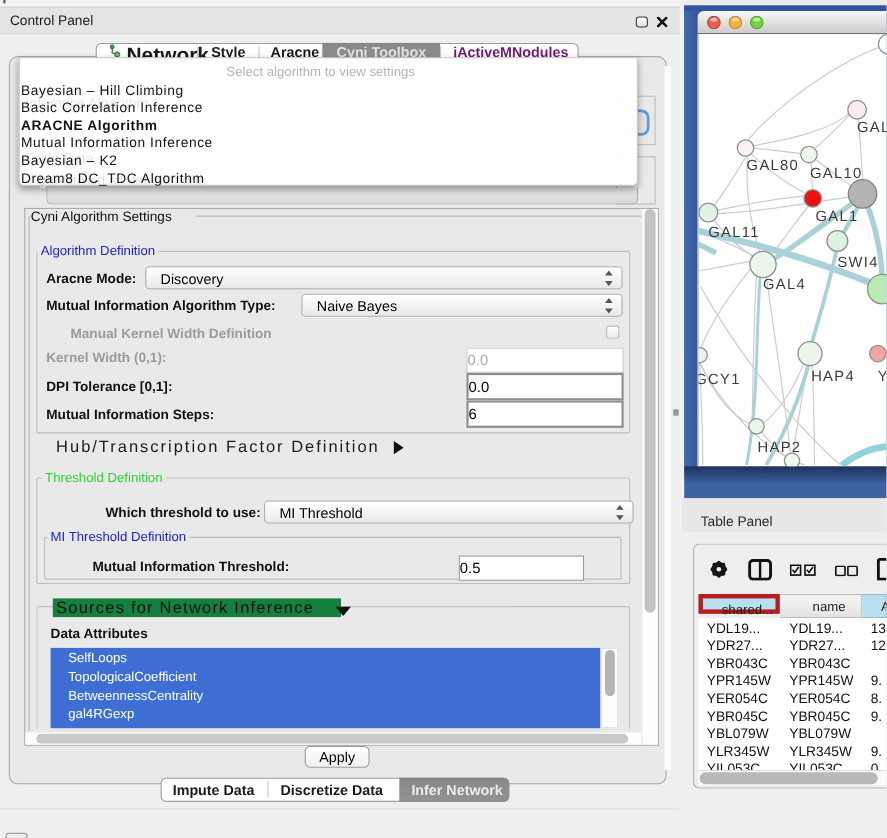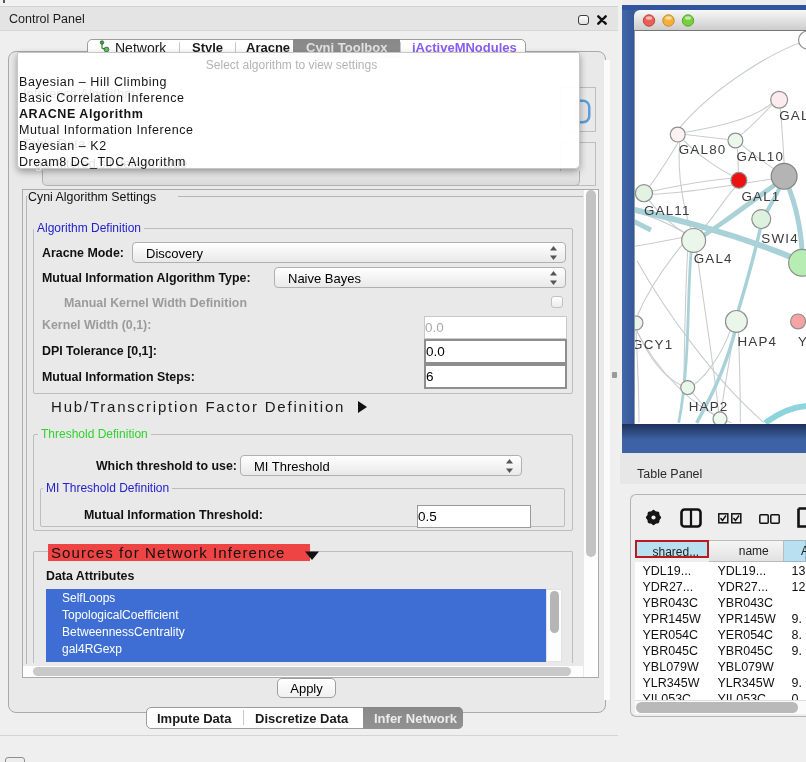--- a/index.html
+++ b/index.html
@@ -43,25 +43,25 @@
 <div id="toptabs" class="abs" style="left:87px;top:39px;width:439px;height:19px;background:#fff;border:1px solid #9d9d9d;border-radius:5px;"></div>
 <div class="abs" style="left:179px;top:42px;width:1px;height:13px;background:#c9c9c9;"></div>
 <div class="abs" style="left:235px;top:42px;width:1px;height:13px;background:#c9c9c9;"></div>
 <div class="abs" style="left:292.5px;top:39px;width:107.5px;height:19px;background:linear-gradient(#888,#909090);"></div>
 <div class="abs" style="left:400px;top:42px;width:1px;height:13px;background:#c9c9c9;"></div>
 <svg class="abs" style="left:99px;top:40px;" width="12" height="12" viewBox="0 0 12 12">
       <path d="M3 2.5 L3 8 L6.5 9.5" stroke="#2f7d32" stroke-width="1.2" fill="none"></path>
       <circle cx="3" cy="2.5" r="1.8" fill="#43a047" stroke="#1b5e20" stroke-width="0.7"></circle>
       <circle cx="7.5" cy="9.5" r="2.4" fill="#66bb6a" stroke="#1b5e20" stroke-width="0.7"></circle>
     </svg>
-<div class="abs" style="left:115px;top:40px;font-size:14px;font-weight:normal;color:#1a1a1a;">Network</div>
+<div class="abs" style="left:115px;top:40px;font-size:19px;font-weight:bold;color:#1a1a1a;">Network</div>
 <div class="abs" style="left:192px;top:40px;font-size:13px;font-weight:bold;color:#1a1a1a;">Style</div>
 <div class="abs" style="left:246px;top:40px;font-size:13px;font-weight:bold;color:#1a1a1a;">Aracne</div>
 <div class="abs" style="left:306px;top:40px;font-size:13px;font-weight:bold;color:#e2e2e2;">Cyni Toolbox</div>
-<div class="abs" style="left:412px;top:40px;font-size:13px;font-weight:bold;color:#8b5cf6;">jActiveMNodules</div>
+<div class="abs" style="left:412px;top:40px;font-size:13px;font-weight:bold;color:#701a75;">jActiveMNodules</div>
 
 <div class="abs" style="left:21.5px;top:188.5px;width:577.5px;height:489px;border:1px solid #ababab;"></div>
 
 <div class="abs" style="left:26px;top:196px;width:1px;height:468px;background:#b5b5b5;"></div>
 <div class="abs" style="left:178px;top:196px;width:405px;height:1px;background:#b5b5b5;"></div>
 <div class="abs" style="left:28px;top:190px;font-size:12.4px;color:#111;white-space:nowrap;">Cyni Algorithm Settings</div>
 
 <div class="abs" style="left:32.5px;top:228px;width:540px;height:166px;border:1px solid #bdbdbd;border-radius:2px;"></div>
 <div class="gtitle" style="left:34px;top:221px;color:#2222cc;">Algorithm Definition</div>
 
@@ -97,36 +97,36 @@
 
 <div class="abs" style="left:51px;top:398px;font-size:15px;letter-spacing:1.8px;color:#1a1a1a;white-space:nowrap;">Hub/Transcription Factor Definition</div>
 <svg class="abs" style="left:356px;top:400px;" width="12" height="14" viewBox="0 0 12 14">
       <path d="M2 1 L11 7 L2 13 Z" fill="#111"></path>
     </svg>
 
 <div class="abs" style="left:32.5px;top:434px;width:540px;height:97px;border:1px solid #bdbdbd;border-radius:2px;"></div>
 <div class="gtitle" style="left:38px;top:427px;color:#2ed32e;">Threshold Definition</div>
 
 <div class="abs lbl b" style="right:569px;top:459px;">Which threshold to use:</div>
-<div class="combo" style="left:240px;top:455px;width:282px;height:21px;text-decoration:underline;">
+<div class="combo" style="left:240px;top:455px;width:336px;height:21px;text-decoration:underline;">
       <span class="ct">MI Threshold</span>
       <svg class="arr" viewBox="0 0 9 16">
         <path d="M4.5 1 L8 5.5 L1 5.5 Z" fill="#555"></path>
         <path d="M4.5 15 L1 10.5 L8 10.5 Z" fill="#555"></path>
       </svg>
     </div>
 
 <div class="abs" style="left:39.5px;top:488px;width:525.5px;height:39px;border:1px solid #bdbdbd;border-radius:2px;"></div>
 <div class="gtitle" style="left:43px;top:481px;color:#2222cc;">MI Threshold Definition</div>
 
 <div class="abs lbl b" style="left:48px;top:508px;padding-left:36px;">Mutual Information Threshold:</div>
 <div class="field" style="left:417px;top:505px;width:114px;height:23px;border:1px solid #9a9a9a;">0.5</div>
 
 <div class="abs" style="left:32.5px;top:551px;width:540px;height:112px;border:1px solid #bdbdbd;border-bottom:none;border-radius:2px 2px 0 0;"></div>
-<div class="abs" style="left:48px;top:544px;background:#ef4444;padding:0 3px;font-size:15px;letter-spacing:1.1px;color:#111;white-space:nowrap;">Sources for Network Inference &nbsp;&nbsp;&nbsp;</div>
+<div class="abs" style="left:48px;top:544px;background:#15803d;padding:0 3px;font-size:15px;letter-spacing:1.1px;color:#111;white-space:nowrap;">Sources for Network Inference &nbsp;&nbsp;&nbsp;</div>
 <svg class="abs" style="left:304px;top:550px;" width="16" height="11" viewBox="0 0 16 11">
       <path d="M1 1.5 L15 1.5 L8 10 Z" fill="#111"></path>
     </svg>
 <div class="abs lbl b" style="left:46px;top:569px;">Data Attributes</div>
 
 <div class="abs" style="left:46px;top:589px;width:500px;height:73px;background:#3e6ed3;"></div>
 <div class="abs" style="left:62px;top:590px;font-size:12px;color:#fff;line-height:17px;">SelfLoops<br>TopologicalCoefficient<br>BetweennessCentrality<br>gal4RGexp</div>
 
 <div class="abs" style="left:546px;top:589px;width:16px;height:73px;background:#fdfdfd;border:1px solid #e2e2e2;"></div>
 <div class="abs" style="left:549.5px;top:591px;width:9px;height:42px;background:#b5b5b5;border-radius:4.5px;"></div>
@@ -283,21 +283,21 @@
       <path d="M15.5 5 L17.5 7.5 L21 2.5" stroke="#111" stroke-width="1.4" fill="none"></path>
 </svg>
 <svg class="abs" style="left:759px;top:514px;" width="21" height="10" viewBox="0 0 21 10">
   <rect x="0.8" y="0.8" width="8.4" height="8.4" rx="1" fill="none" stroke="#111" stroke-width="1.5"></rect>
   <rect x="11.8" y="0.8" width="8.4" height="8.4" rx="1" fill="none" stroke="#111" stroke-width="1.5"></rect>
 </svg>
 <svg class="abs" style="left:797px;top:507px;" width="9" height="21" viewBox="0 0 9 21">
       <path d="M1.5 1.5 H9 M1.5 1.5 V19.5 H9" fill="none" stroke="#111" stroke-width="2.6"></path>
     </svg>
 
-<div class="abs" style="left:634.5px;top:540px;width:74px;height:18px;background:#b8e0f1;border:2px solid #b91c1c;text-align:left;font-size:12px;color:#222;padding-top:3px;padding-left:16px;">shared...</div>
+<div class="abs" style="left:634.5px;top:540px;width:74px;height:18px;background:#b8e0f1;border:4px solid #b91c1c;text-align:center;font-size:12px;color:#222;padding-top:3px;padding-left:16px;">shared...</div>
 <div class="abs" style="left:708.5px;top:540px;width:75.5px;height:22px;background:linear-gradient(#f5f5f5,#e2e2e2);border:1px solid #bbb;border-left:none;text-align:center;font-size:12px;color:#222;padding-top:3px;padding-left:16px;">name</div>
 <div class="abs" style="left:784px;top:540px;width:22px;height:22px;background:#b8e0f1;border:1px solid #9bb8c6;border-left:none;font-size:12px;color:#222;padding-top:3px;padding-left:17px;">A</div>
 <div class="abs" style="left:634.5px;top:562px;width:171.5px;height:138px;background:#fff;overflow:hidden;">
   <div style="position:absolute;left:8px;top:1px;font-size:12.5px;color:#111;line-height:16px;">YDL19...<br>YDR27...<br>YBR043C<br>YPR145W<br>YER054C<br>YBR045C<br>YBL079W<br>YLR345W<br>YIL053C</div>
   <div style="position:absolute;left:83px;top:1px;font-size:12.5px;color:#111;line-height:16px;">YDL19...<br>YDR27...<br>YBR043C<br>YPR145W<br>YER054C<br>YBR045C<br>YBL079W<br>YLR345W<br>YIL053C</div>
   <div style="position:absolute;left:157px;top:1px;font-size:12.5px;color:#111;line-height:16px;">13<br>12<br><br>9.<br>8.<br>9.<br><br>9.<br>0.</div>
 </div>
 
 <div class="abs" style="left:634.5px;top:700px;width:171.5px;height:14px;background:#fafafa;border-top:1px solid #ddd;"></div>
 <div class="abs" style="left:636px;top:702px;width:162px;height:11px;background:#b9b9b9;border-radius:5.5px;"></div>

